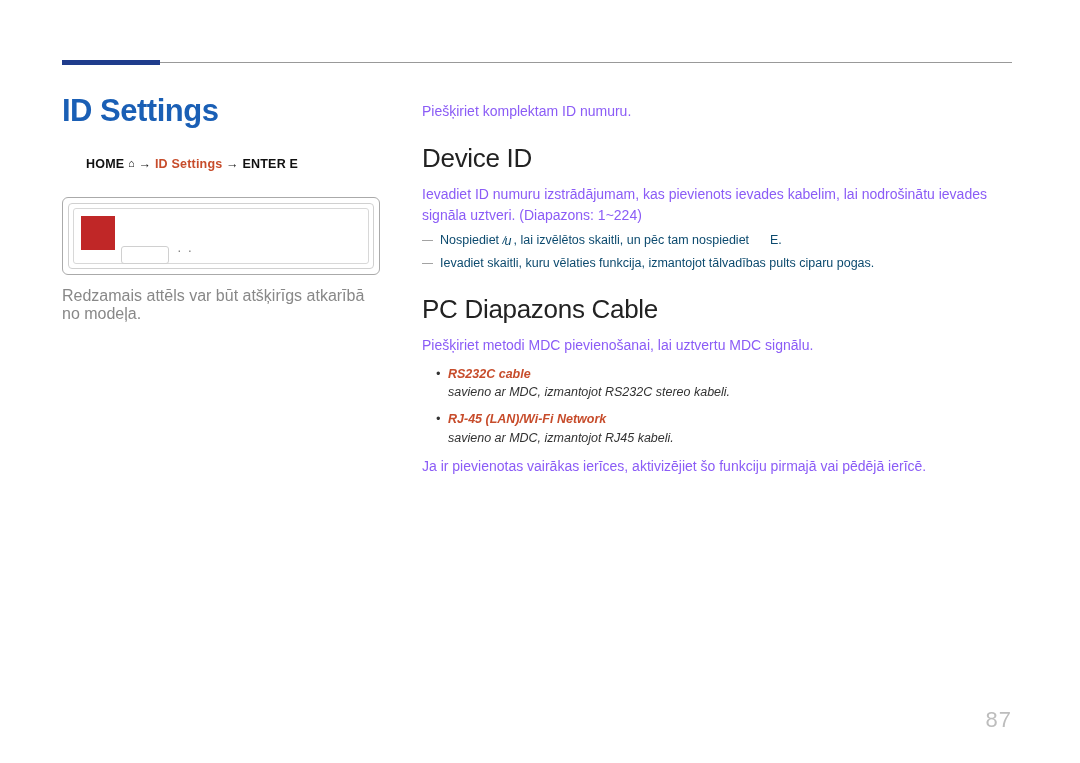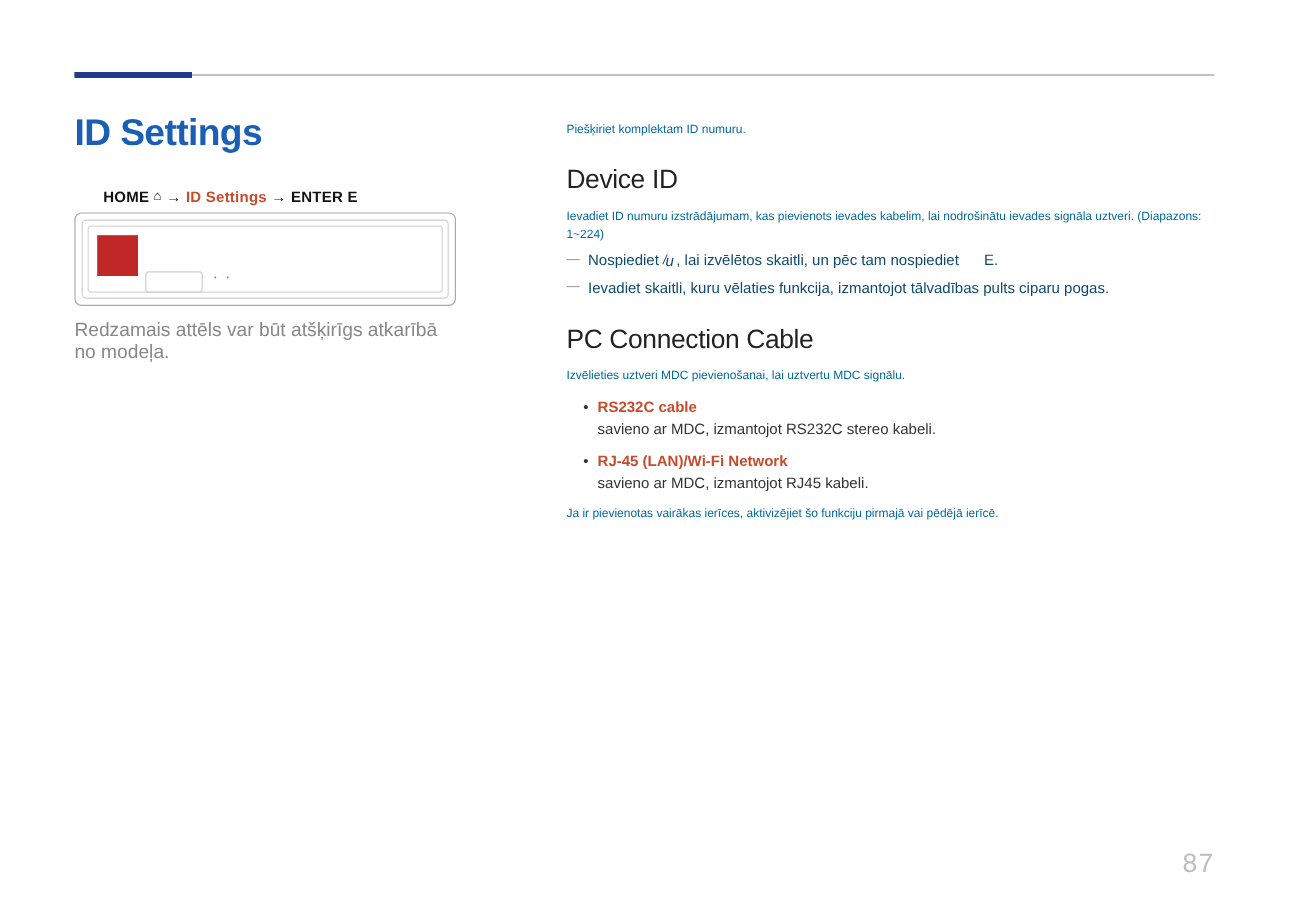--- a/index.html
+++ b/index.html
@@ -19,35 +19,35 @@
     }
     .top-rule::before {
       content: '';
       position: absolute;
       left: 0;
       top: -3px;
       width: 98px;
       height: 5px;
       background: #1f3c8c;
     }
-    .content { display: flex; gap: 90px; }
+    .content { display: flex; gap: 40px; }
     .left-col { width: 320px; flex-shrink: 0; }
     .right-col { flex: 1; padding-top: 8px; }
     .page-title {
       font-size: 31px;
       font-weight: 600;
       color: #1a5fb5;
       margin-bottom: 28px;
       letter-spacing: -0.5px;
     }
     .breadcrumb {
       font-size: 12.5px;
       font-weight: 700;
       color: #111;
-      margin-bottom: 6px;
+      margin-bottom: 26px;
       letter-spacing: 0.2px;
       padding-left: 24px;
     }
     .breadcrumb .sep { font-weight: 400; }
     .breadcrumb .current { color: #c74c2b; font-weight: 700; }
     .breadcrumb .enter { font-weight: 700; }
     .breadcrumb .home-icon { font-size: 11px; vertical-align: 1px; }
     .image-box {
       width: 318px;
       height: 78px;
@@ -66,31 +66,31 @@
     }
     .image-box .thumb {
       position: absolute; left: 58px; bottom: 10px; width: 48px; height: 18px;
       border: 1px solid #d0d0d0; border-radius: 3px;
     }
     .image-box .dots {
       position: absolute; left: 114px; top: 44px; font-size: 14px; color: #888;
       letter-spacing: 1px;
     }
     .caption { font-size: 16px; color: #888; }
-    .body-line { font-size: 10px; color: #0369a1; line-height: 1.55; }
-    .section-h { font-size: 22px; font-weight: 400; color: #222; margin-top: 20px; margin-bottom: 10px; letter-spacing: -0.3px; }
+    .body-line { font-size: 14px; color: #8b5cf6; line-height: 1.55; }
+    .section-h { font-size: 26px; font-weight: 400; color: #222; margin-top: 20px; margin-bottom: 10px; letter-spacing: -0.3px; }
     .sub {
       font-size: 12.5px; color: #0c4a6e; line-height: 1.55;
       position: relative; padding-left: 18px; margin-top: 4px;
     }
     .sub::before { content: '―'; position: absolute; left: 0; top: 0; font-size: 11px; color: #888; }
     .sub .u { position: relative; top: 1px; padding-left: 2px; padding-right: 2px; font-style: italic; }
     .sub .u::after { content: '/'; position: absolute; left: 0; top: -2px; font-size: 11px; }
     ul.opts { list-style: none; margin-top: 4px; }
-    ul.opts li { font-size: 12.5px; position: relative; padding-left: 26px; margin-top: 8px; line-height: 1.5; }
+    ul.opts li { font-size: 12.5px; position: relative; padding-left: 26px; margin-top: 8px; line-height: 1.5; font-style: italic; }
     ul.opts li::before { content: '•'; position: absolute; left: 14px; top: 0; color: #333; }
     ul.opts li .opt-name { color: #c74c2b; font-weight: 600; }
     .page-num {
       position: absolute;
       right: 68px;
       bottom: 30px;
       font-size: 22px;
       color: #bdbdbd;
       font-weight: 400;
       letter-spacing: 1px;
@@ -125,22 +125,22 @@
   <div class="right-col">
     <div class="body-line intro-spacing">Piešķiriet komplektam ID numuru.</div>
 
     <h2 class="section-h">Device ID</h2>
     <div class="body-line">Ievadiet ID numuru izstrādājumam, kas pievienots ievades kabelim, lai nodrošinātu ievades signāla uztveri. (Diapazons: 1~224)</div>
     <div class="sub">
       <span>Nospiediet</span> <span class="u">u</span><span>, lai izvēlētos skaitli, un pēc tam nospiediet</span>&nbsp;&nbsp;&nbsp;&nbsp;&nbsp;&nbsp;<span>E.</span>
     </div>
     <div class="sub">Ievadiet skaitli, kuru vēlaties funkcija, izmantojot tālvadības pults ciparu pogas.</div>
 
-    <h2 class="section-h">PC Connection Cable</h2>
-    <div class="body-line">Izvēlieties uztveri MDC pievienošanai, lai uztvertu MDC signālu.</div>
+    <h2 class="section-h">PC Diapazons Cable</h2>
+    <div class="body-line">Piešķiriet metodi MDC pievienošanai, lai uztvertu MDC signālu.</div>
     <ul class="opts">
       <li>
         <span class="opt-name">RS232C cable</span><br>
         <span>savieno ar MDC, izmantojot RS232C stereo kabeli.</span>
       </li>
       <li>
         <span class="opt-name">RJ-45 (LAN)/Wi-Fi Network</span><br>
         <span>savieno ar MDC, izmantojot RJ45 kabeli.</span>
       </li>
     </ul>

